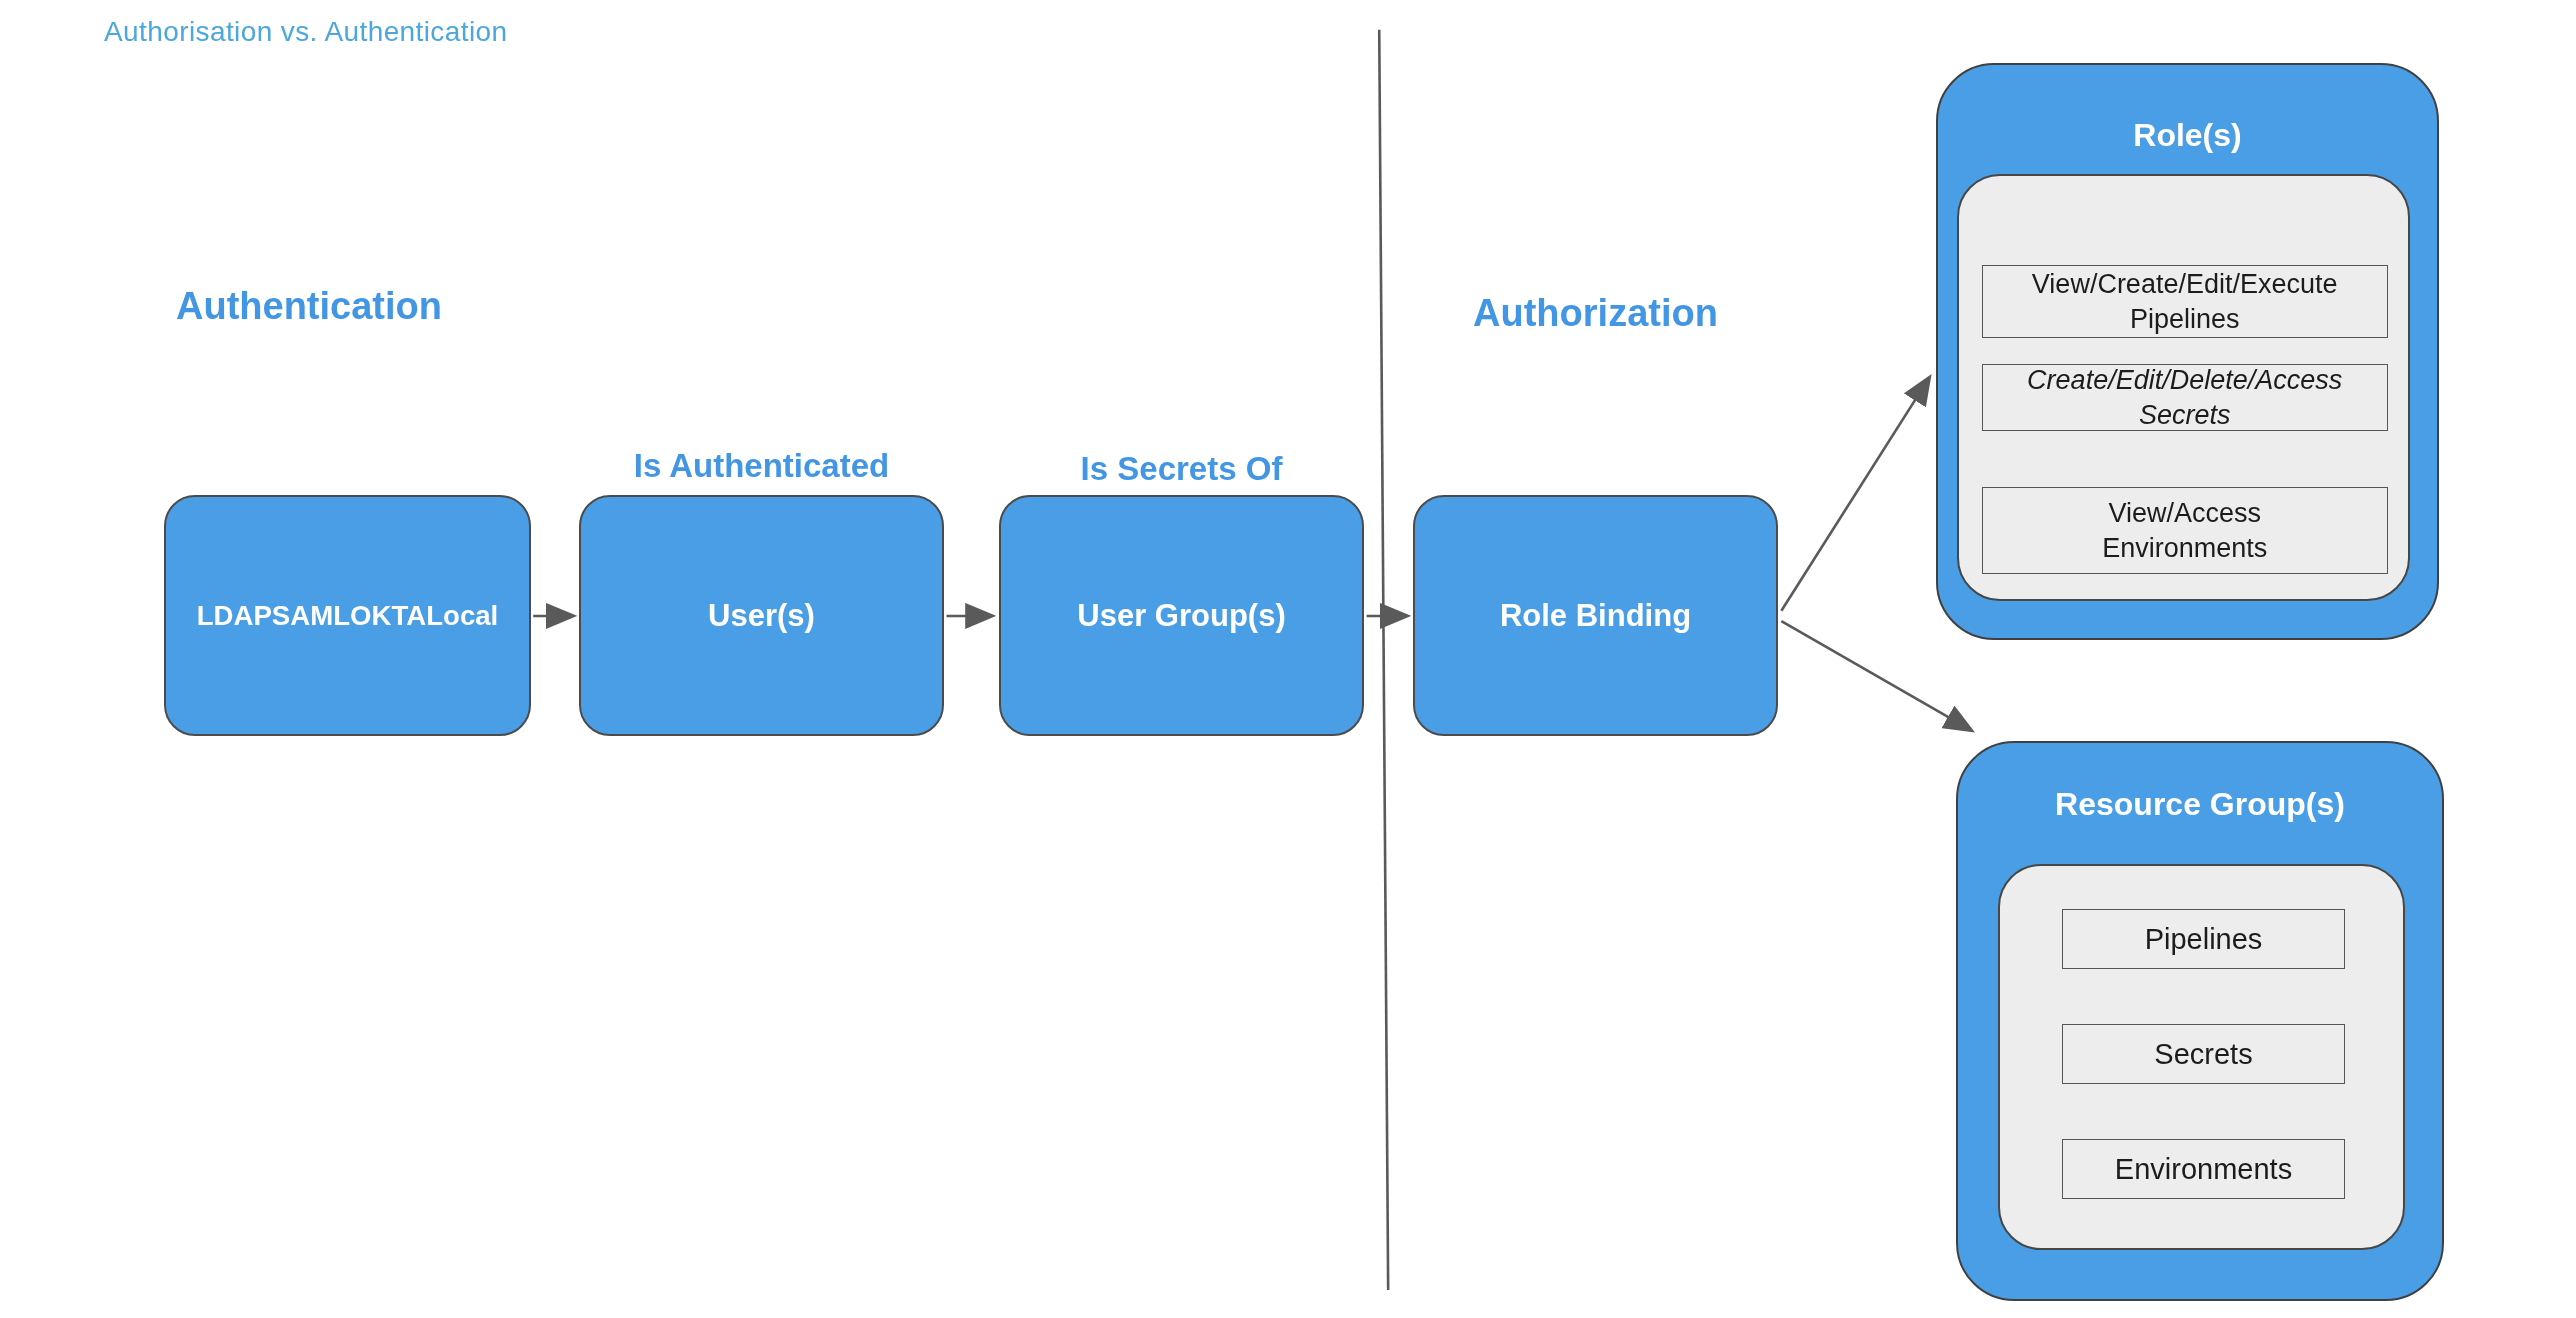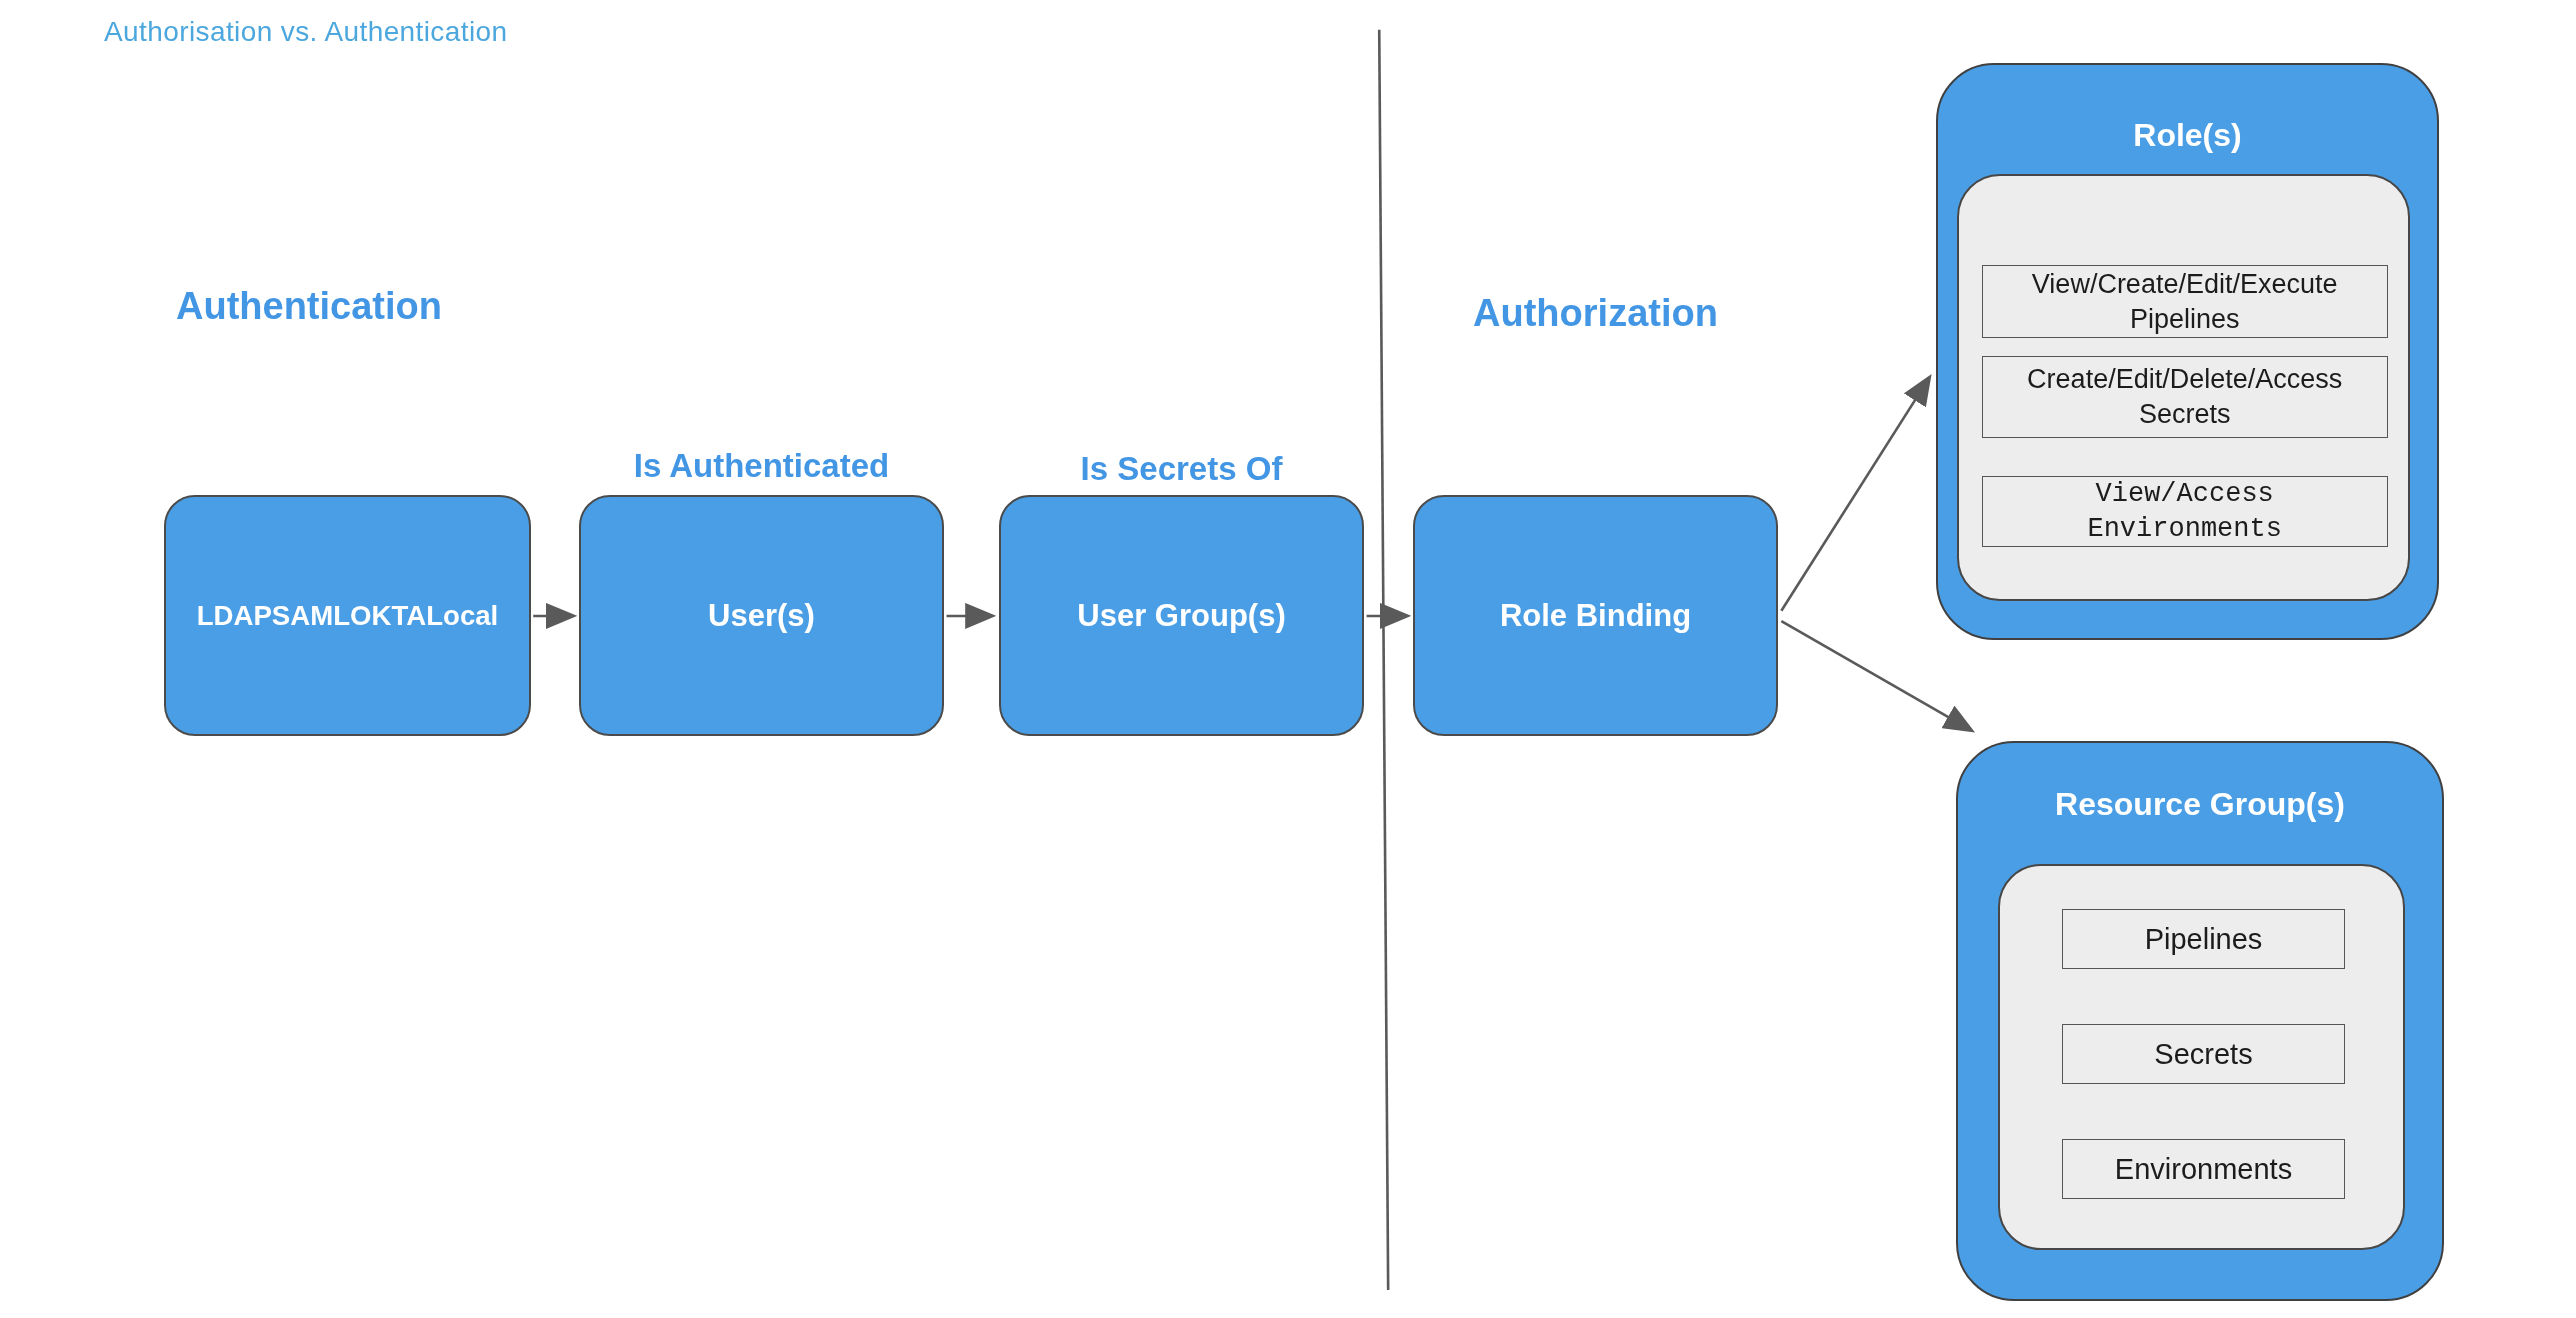--- a/index.html
+++ b/index.html
@@ -62,22 +62,22 @@
     display:block;text-align:center;color:#1c1c1c;font-size:34px;margin-top:39px;
   }
   .perm-box{
     position:absolute;left:22.3px;width:406px;
     background:#ededed;border:1.5px solid #565656;box-sizing:border-box;
     display:flex;align-items:center;justify-content:center;
     text-align:center;font-size:27px;line-height:35px;color:#1c1c1c;
     white-space:pre-line;
   }
   #perm-0{top:89px;height:73px;}
-  #perm-1{top:180px;height:82px;}
-  #perm-2{top:300px;height:71px;font-family:Liberation Mono, monospace;}
+  #perm-1{top:188px;height:67px;font-style:italic;}
+  #perm-2{top:311px;height:87px;}
   .res-box{
     position:absolute;left:62px;width:283px;height:60px;
     background:#ededed;border:1.5px solid #565656;box-sizing:border-box;
     display:flex;align-items:center;justify-content:center;
     font-size:29px;color:#1c1c1c;text-align:center;
   }
   #res-0{top:43px;}
   #res-1{top:158px;}
   #res-2{top:273px;}
 

